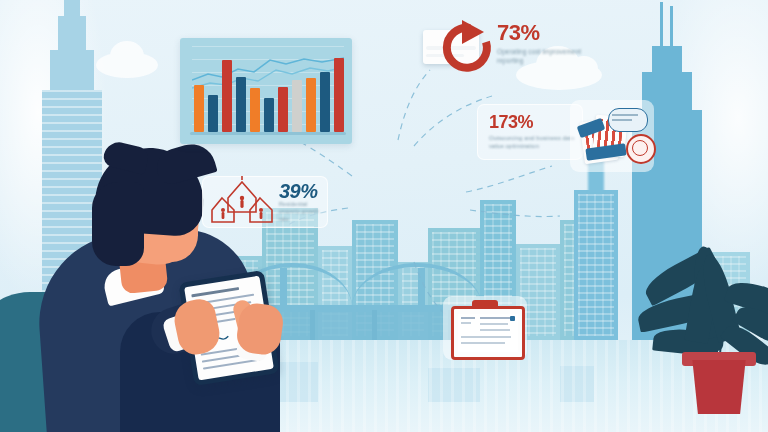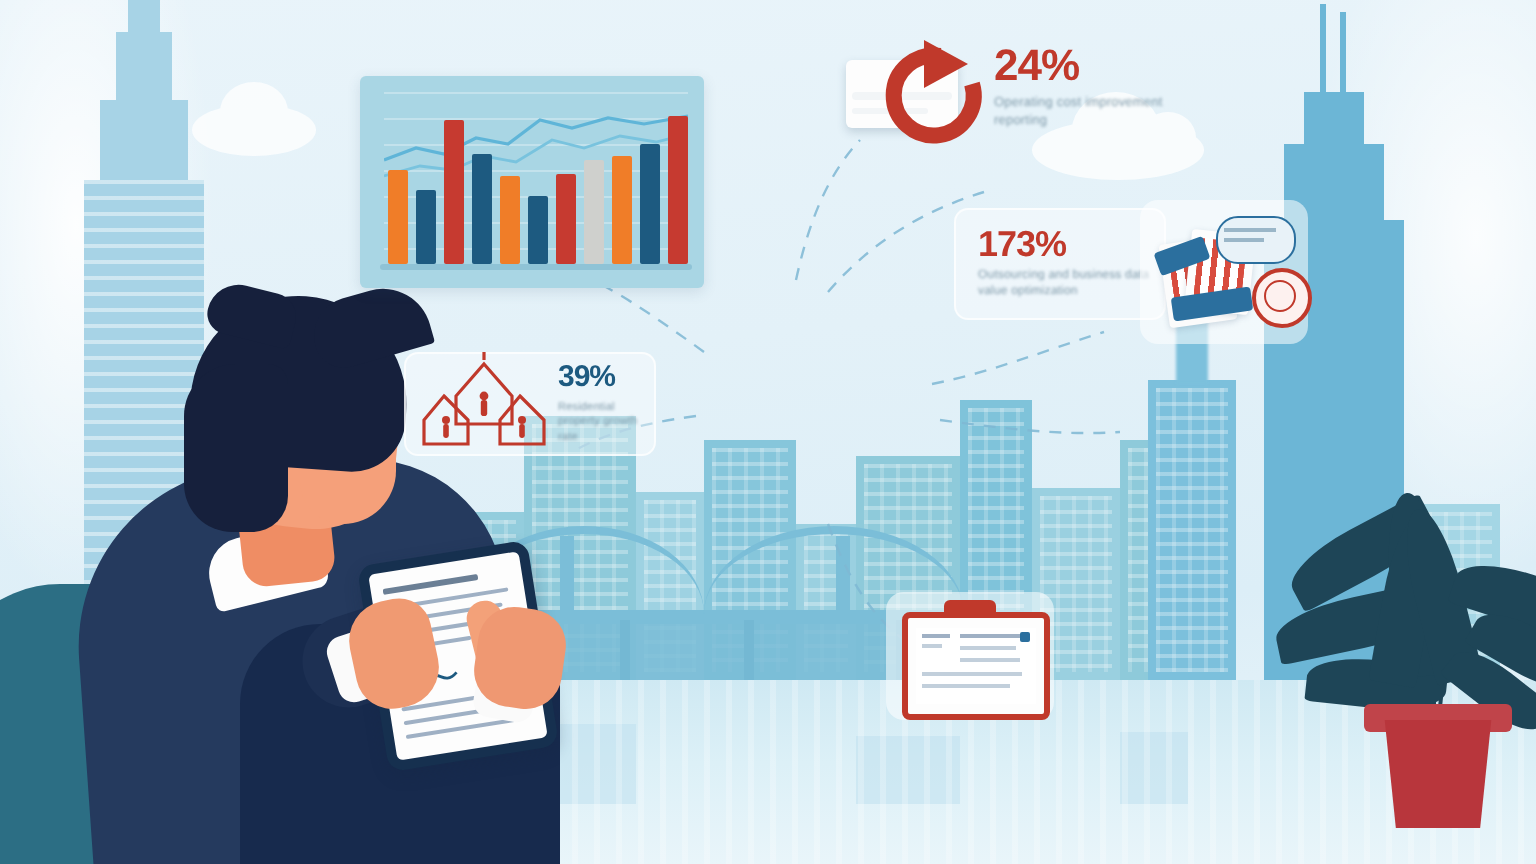--- a/index.html
+++ b/index.html
@@ -324,21 +324,21 @@
 
   <div>
     <div class="env" style="left:423px;top:30px;width:56px;height:34px;">
       <div class="envflap" style="left:3px;top:16px;width:50px;height:4px;border-radius:2px;"></div>
       <div class="envflap" style="left:3px;top:24px;width:38px;height:3px;border-radius:2px;"></div>
     </div>
     <svg style="position:absolute;left:440px;top:18px;width:60px;height:60px;" viewBox="0 0 60 60">
       <path d="M46 24 A20 20 0 1 1 30 10" stroke="#c0392b" stroke-width="8" fill="none" stroke-linecap="butt"></path>
       <polygon points="22,2 44,14 22,26" fill="#c0392b"></polygon>
     </svg>
-    <div class="pct" style="left:497px;top:22px;font-size:22px;position:absolute;">24%</div>
+    <div class="pct" style="left:497px;top:22px;font-size:22px;position:absolute;">73%</div>
     <div class="cap" style="left:497px;top:48px;width:96px;font-size:6.5px;position:absolute;">Operating cost improvement reporting</div>
   </div>
 
   <div>
     <div class="card" style="left:477px;top:104px;width:104px;height:54px;"></div>
     <div class="pct" style="left:489px;top:113px;font-size:18px;position:absolute;text-align:right;">173%</div>
     <div class="cap" style="left:489px;top:134px;width:86px;font-size:6px;position:absolute;">Outsourcing and business data value optimization</div>
 
     <div class="iconbox" style="left:570px;top:100px;width:84px;height:72px;">
       <div style="position:absolute;left:12px;top:20px;width:34px;height:42px;background:#fbfbfb;border-radius:2px;transform:rotate(-8deg);box-shadow:0 1px 3px rgba(60,90,120,.2);">
@@ -368,21 +368,21 @@
       </g>
       <g fill="#c0392b">
         <circle cx="34" cy="22" r="2.2"></circle>
           <rect x="32.4" y="24" width="3.2" height="8" rx="1.4"></rect>
         <circle cx="15" cy="34" r="2"></circle>
           <rect x="13.6" y="36" width="2.8" height="7" rx="1.2"></rect>
         <circle cx="53" cy="34" r="2"></circle>
           <rect x="51.6" y="36" width="2.8" height="7" rx="1.2"></rect>
       </g>
     </svg>
-    <div class="pct" style="left:279px;top:181px;font-size:15px;position:absolute;color:#1d5a80;">39%</div>
+    <div class="pct" style="left:279px;top:181px;font-size:20px;position:absolute;color:#1d5a80;font-style:italic;">39%</div>
     <div class="cap" style="left:279px;top:201px;width:44px;font-size:5.5px;position:absolute;">Residential property growth rate</div>
   </div>
 
   <div>
     <div class="iconbox" style="left:443px;top:296px;width:84px;height:64px;"></div>
     <div class="clipTop" style="left:472px;top:300px;width:26px;height:10px;"></div>
     <div class="clip" style="left:451px;top:306px;width:68px;height:48px;">
       <div style="position:absolute;left:4px;top:5px;right:4px;bottom:5px;background:#fff;">
         <div style="position:absolute;left:3px;top:3px;width:14px;height:2px;background:#9fb0c4;"></div>
         <div style="position:absolute;left:3px;top:8px;width:10px;height:2px;background:#c2cfdb;"></div>

